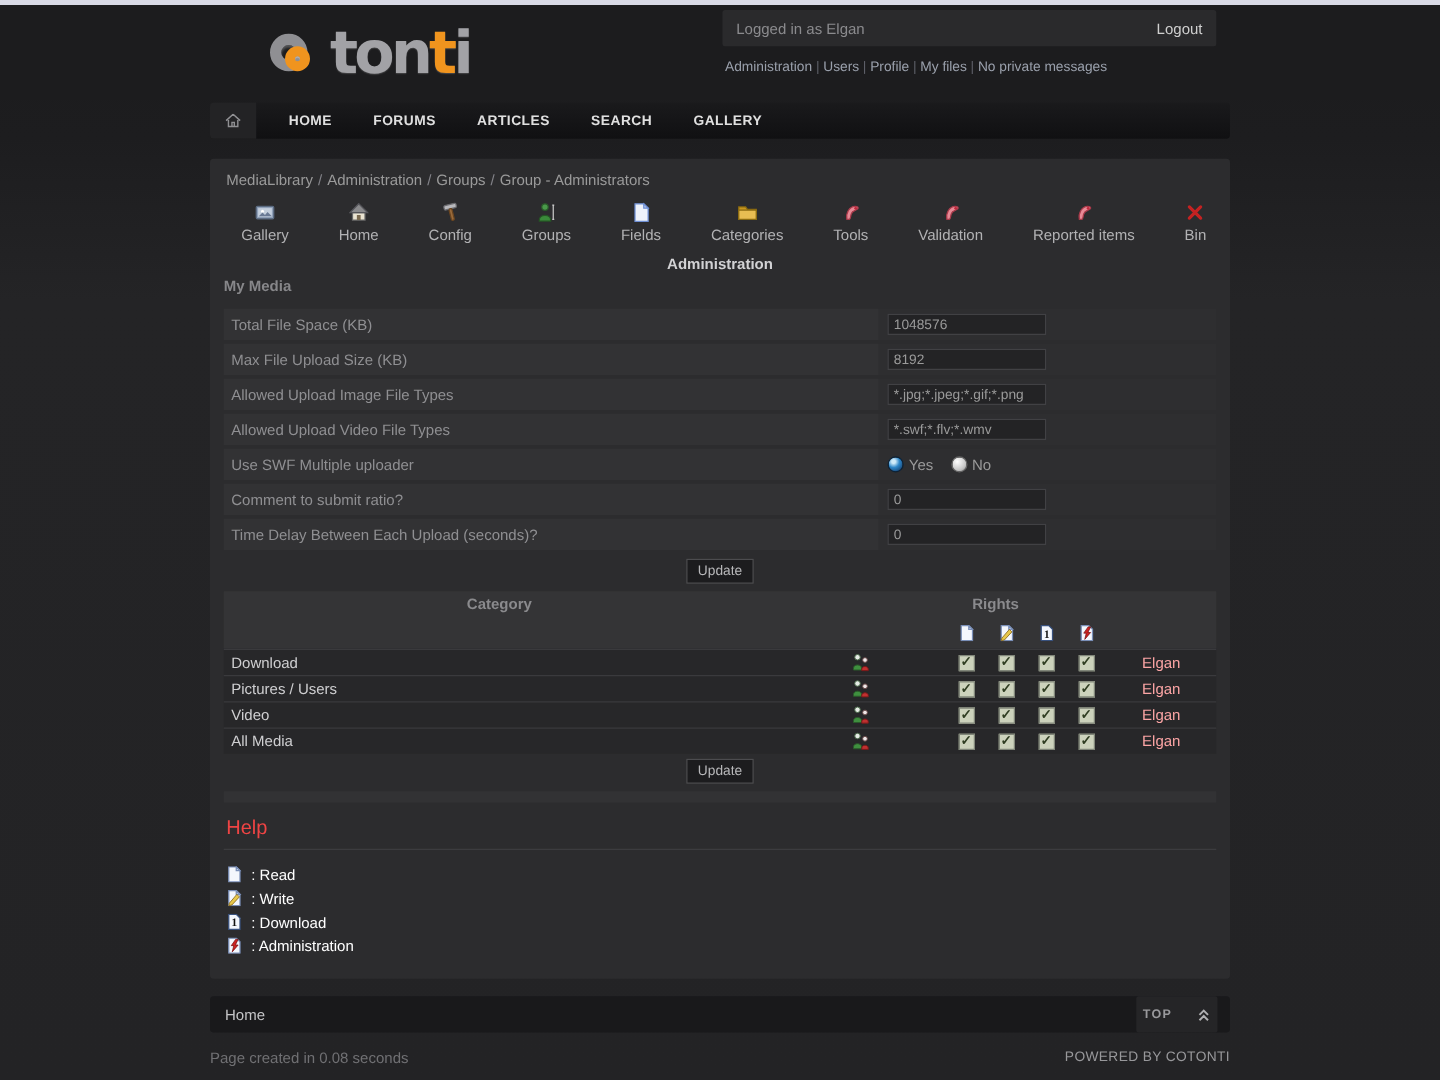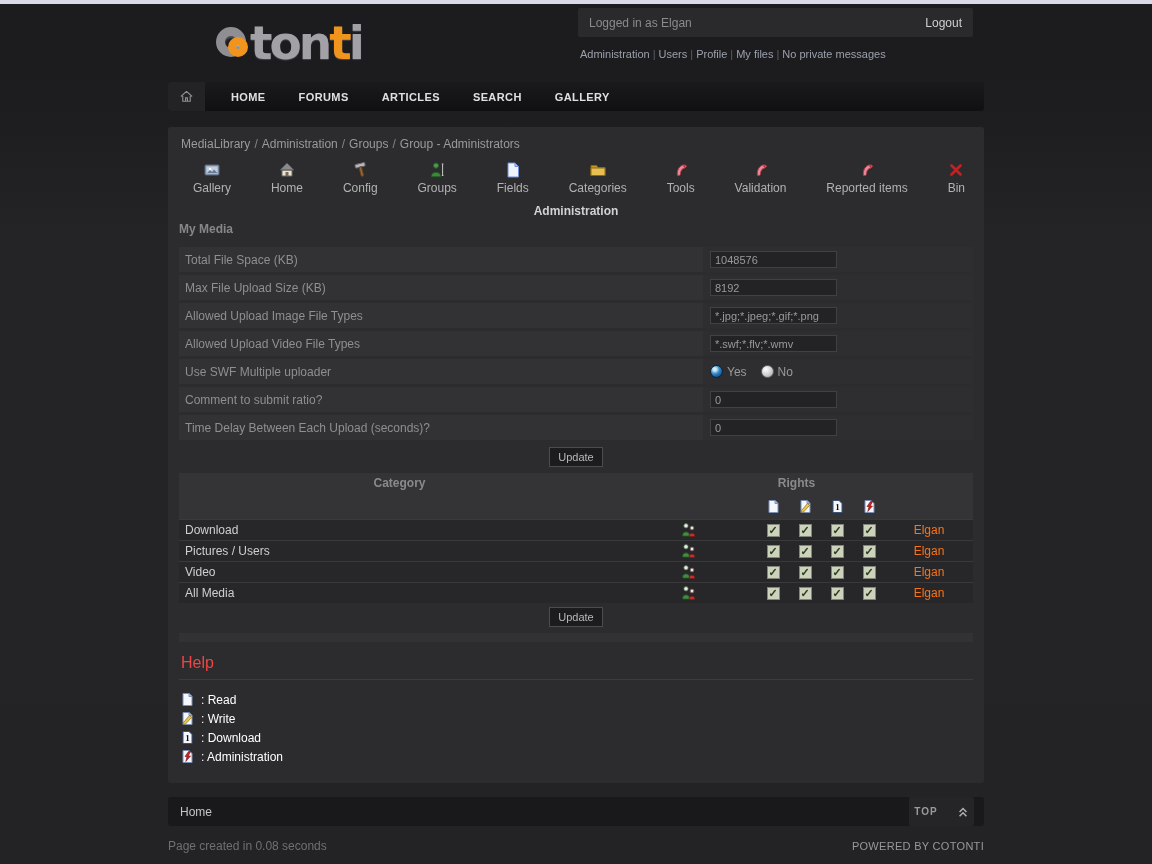--- a/index.html
+++ b/index.html
@@ -13,21 +13,21 @@
   .band { position:relative; height:76px; background:#1c1c1e; }
   .col { width:816px; margin:0 auto; position:relative; }
 
   
   .logo { position:absolute; left:48px; top:10px; display:flex; align-items:center; height:56px; }
   .ring-gray { width:30px; height:30px; border:9px solid #8f8f93; border-radius:50%;
                background:transparent; box-shadow:inset 0 2px 2px rgba(255,255,255,.25); }
   .ring-orange { width:20px; height:20px; border:8px solid #f0941e; border-radius:50%;
                margin-left:-18px; margin-top:10px; box-shadow:inset 0 1px 1px rgba(255,255,255,.4); }
   .logo-letters { font-family:"DejaVu Sans", sans-serif; font-weight:bold; font-size:47px;
-               letter-spacing:-3px; margin-left:2px; line-height:1; }
+               letter-spacing:-3px; margin-left:16px; line-height:1; }
   .lg-gray { color:#a2a2a6; text-shadow:0 1px 1px rgba(255,255,255,.18); }
   .lg-orange { color:#f0941e; text-shadow:0 1px 1px rgba(255,255,255,.2); }
 
   
   .login-box { position:absolute; left:410px; top:4px; width:395px; height:29px;
     background:#2a2a2c; border-radius:2px; display:flex; align-items:center;
     justify-content:space-between; padding:0 11px;gap:17px; }
   .login-status { font-size:12px; color:#8b8b8e; }
   .logout { font-size:12px; color:#cfcfcf; cursor:pointer; }
   .user-links { position:absolute; left:412px; top:44px; font-size:11px; color:#9aa0ac; }
@@ -79,21 +79,21 @@
 
   
   .tbl-head { background:#343436; margin-top:2px; }
   .tbl-head-row { display:flex; height:20px; align-items:center; }
   .th-cat { width:441px; text-align:center; font-size:12px; font-weight:bold; color:#8a8a8d; }
   .th-rights { flex:1; text-align:center; font-size:12px; font-weight:bold; color:#8a8a8d; }
   .tbl-icons-row { display:flex; height:26px; align-items:center; }
   .cell-cat { width:441px; padding-left:6px; }
   .cell-grp { width:137px; display:flex; justify-content:center; }
   .cell-chk { width:32px; display:flex; justify-content:center; }
-  .cell-usr { width:88px; text-align:center; font-size:12px; color:#f97316; }
+  .cell-usr { width:88px; text-align:center; font-size:12px; color:#fca5a5; }
   .t-row { display:flex; align-items:center; height:21px; background:#272729;
     border-top:1px solid #3a3a3d; }
   .t-row:first-of-type { border-top:none; }
   .t-row .cell-cat { font-size:12px; color:#cfcfd1; }
   .cb { width:13px; height:13px; background:#ccd2bc; border:1px solid #81877a;
     display:flex; align-items:center; justify-content:center; cursor:pointer;
     font-size:11px; line-height:11px; font-weight:bold; color:#2f3d22; }
   .section-foot { height:9px; background:#323234; margin-top:2px; }
 
   

